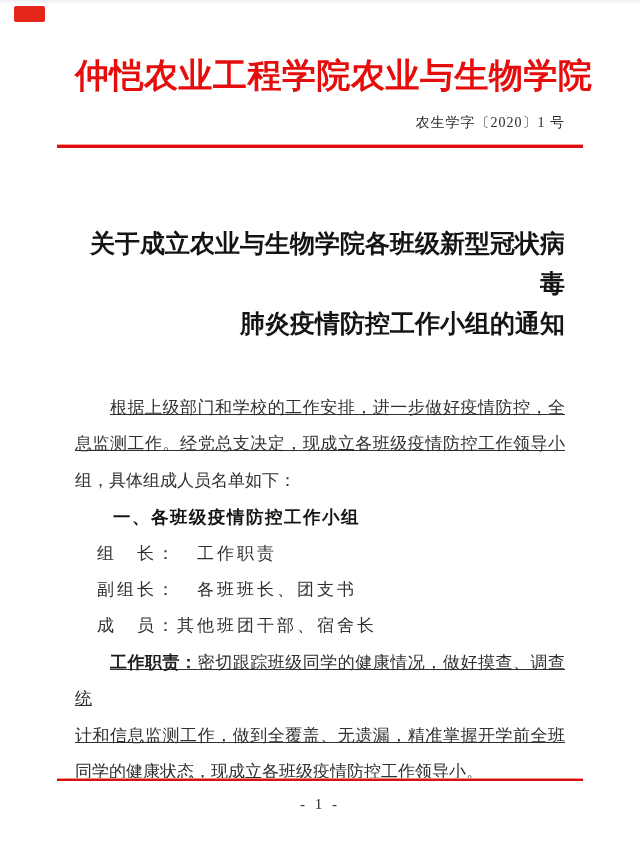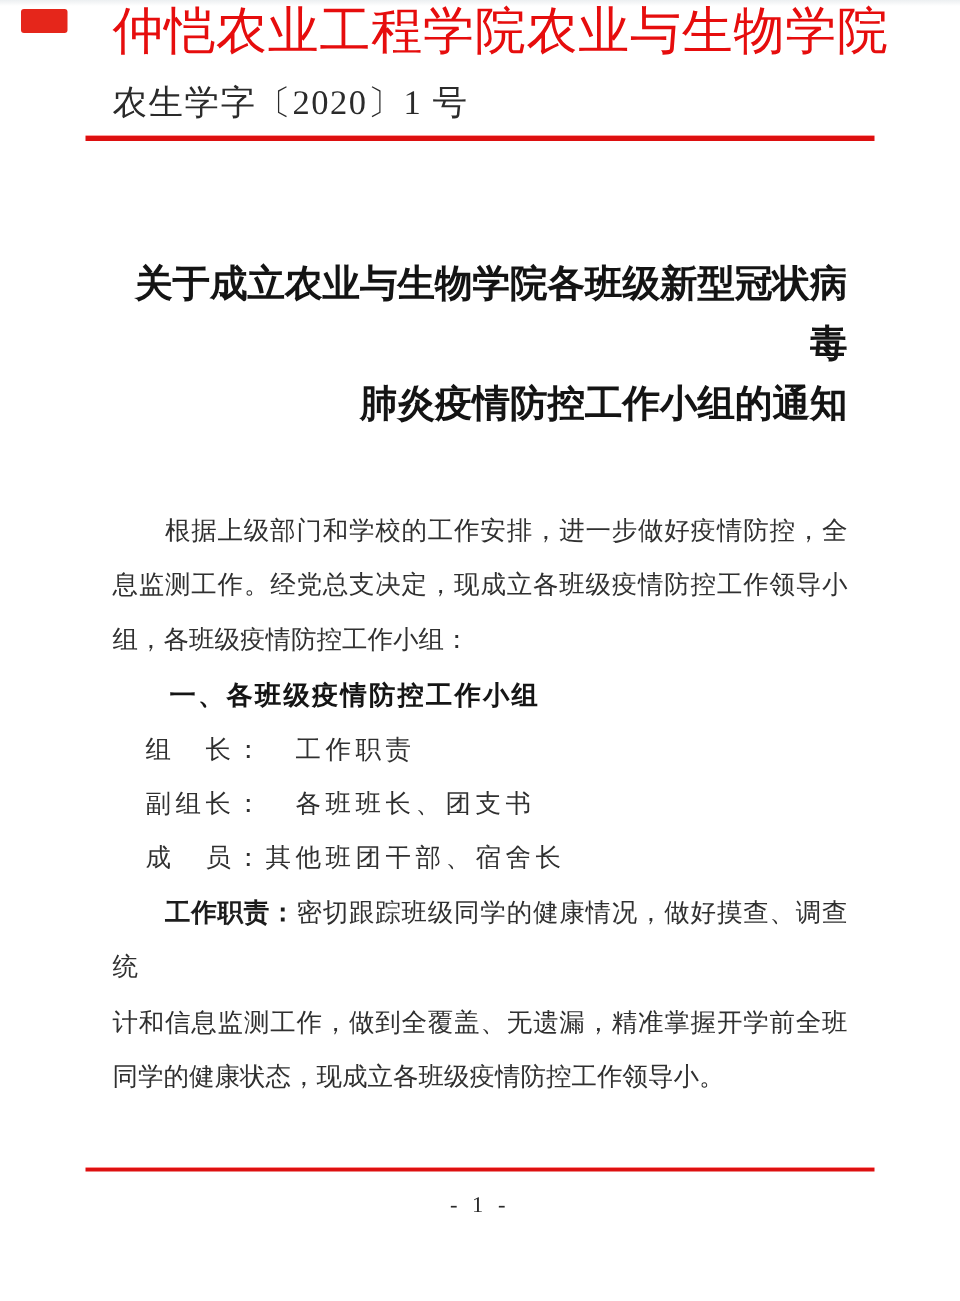--- a/index.html
+++ b/index.html
@@ -17,32 +17,33 @@
   }
   .corner-mark {
     position: absolute; top: 6px; left: 14px;
     width: 31px; height: 16px;
     background: #e5261b;
     border-radius: 2px;
   }
   .page { padding: 0 75px; position: relative; }
 
   .institution {
+    margin-top: 54px;
     text-align: center;
     color: var(--red, #e60d0d);
     font-size: 34px;
     line-height: 44px;
-    font-weight: normal;
+    font-weight: bold;
     letter-spacing: 0.5px;
     white-space: nowrap;
   }
   .doc-number {
     margin-top: 14px;
-    text-align: left;
-    font-size: 23px;
+    text-align: right;
+    font-size: 14px;
     line-height: 22px;
     color: #2b2b2b;
     letter-spacing: 1px;
   }
   .red-rule {
     margin: 10px -18px 0;
     height: 4px;
     background: linear-gradient(to bottom, #ff9d9d 0px, #ff9d9d 1px, #dd1010 1px, #dd1010 4px);
   }
 
@@ -55,21 +56,21 @@
     line-height: 40px;
   }
 
   .doc-lines {
     margin-top: 46px;
     font-size: 17px;
     line-height: 36.4px;
     color: #303030;
   }
   .line { min-height: 36.4px; }
-  .line.justify { text-align: justify; text-align-last: justify; }
+  .line.justify { text-align: justify; text-align-last: justify; text-decoration: underline; }
   .line.indent { text-indent: 35px; }
   .line.heading {
     font-family: "Liberation Sans", sans-serif;
     font-weight: bold;
     color: #151515;
     padding-left: 38px;
     font-size: 17.5px;
     letter-spacing: 1.5px;
   }
   .line.role { padding-left: 22px; letter-spacing: 3px; }
@@ -104,21 +105,21 @@
   <div class="red-rule"></div>
 
   <div class="notice-title">
     <div>关于成立农业与生物学院各班级新型冠状病毒</div>
     <div>肺炎疫情防控工作小组的通知</div>
   </div>
 
   <div class="doc-lines" id="doc-lines">
       <div class="line para justify indent">根据上级部门和学校的工作安排，进一步做好疫情防控，全</div>
       <div class="line para justify">息监测工作。经党总支决定，现成立各班级疫情防控工作领导小</div>
-      <div class="line para">组，各班级疫情防控工作小组：</div>
+      <div class="line para">组，具体组成人员名单如下：</div>
       <div class="line heading">一、各班级疫情防控工作小组</div>
       <div class="line role">组　长：　工作职责</div>
       <div class="line role">副组长：　各班班长、团支书</div>
       <div class="line role">成　员：其他班团干部、宿舍长</div>
       <div class="line para justify indent"><span class="duty-label">工作职责：</span>密切跟踪班级同学的健康情况，做好摸查、调查统</div>
       <div class="line para justify">计和信息监测工作，做到全覆盖、无遗漏，精准掌握开学前全班</div>
       <div class="line para">同学的健康状态，现成立各班级疫情防控工作领导小。</div>
     </div>
 
 </div>

